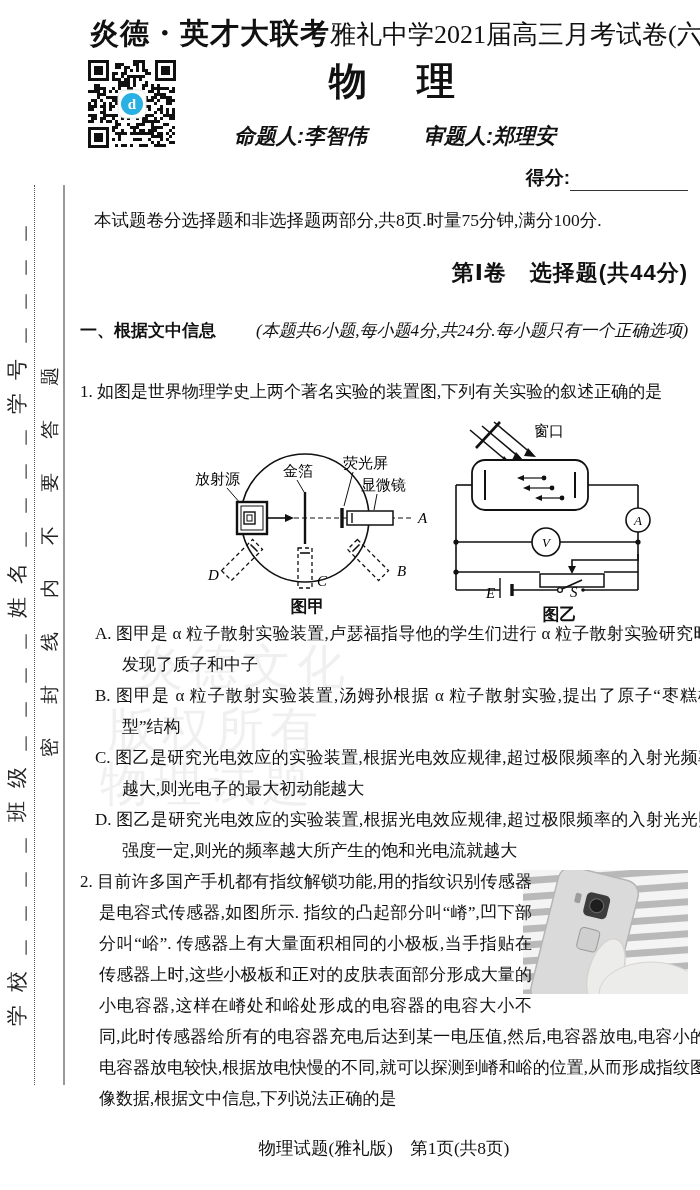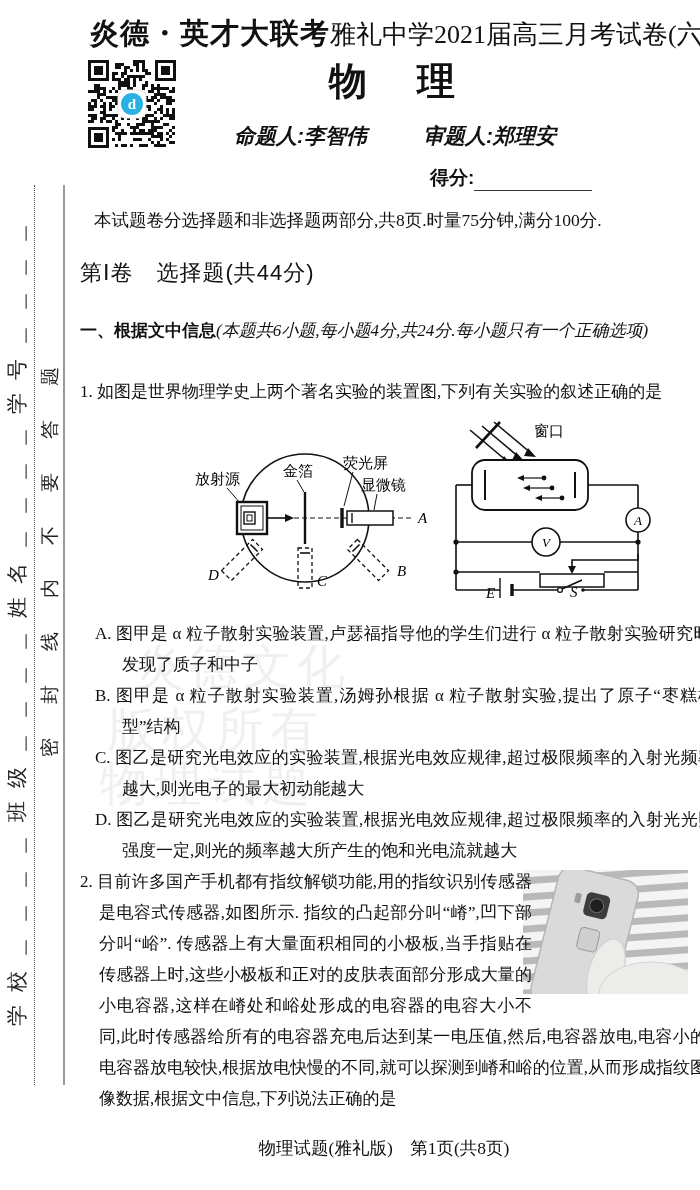--- a/index.html
+++ b/index.html
@@ -19,31 +19,31 @@
   .v-solid{left:63px;top:185px;height:900px;width:2px;background:#999;}
 
   
   .masthead{left:90px;top:14px;width:600px;text-align:center;white-space:nowrap;}
   .masthead .brand{font-size:29px;font-weight:bold;letter-spacing:1px;}
   .masthead .exam{font-size:26px;letter-spacing:0px;}
   .qr-wrap{left:88px;top:60px;width:88px;height:88px;}
   .subject{left:180px;top:56px;width:430px;text-align:center;font-size:38px;font-weight:bold;letter-spacing:6px;}
   .people{left:180px;top:122px;width:430px;text-align:center;font-size:21px;font-weight:bold;font-style:italic;}
   .people .gap{display:inline-block;width:56px;}
-  .score{left:430px;top:165px;width:258px;font-size:19px;font-weight:bold;text-align:left;}
+  .score{left:430px;top:165px;width:258px;font-size:19px;font-weight:bold;text-align:right;}
   .score .blank{display:inline-block;width:118px;border-bottom:1.5px solid #333;height:18px;vertical-align:bottom;}
 
   
   .content{left:80px;width:608px;}
   .intro{top:208px;font-size:17.5px;margin:0;}
   .intro .indent{display:inline-block;width:14px;}
-  .sec-title{top:258px;text-align:left;font-size:22px;font-weight:normal;letter-spacing:1px;}
+  .sec-title{top:258px;text-align:right;font-size:22px;font-weight:bold;letter-spacing:1px;}
   .subsec{top:315px;font-size:17px;line-height:31px;padding-left:30px;text-indent:-30px;text-align:justify;}
   .subsec .lead{font-weight:bold;font-family:"Liberation Sans","DejaVu Sans",sans-serif;font-size:17px;}
-  .subsec .note{font-style:italic;}
+  .subsec .note{font-style:italic;margin-left:40px;}
   .question{font-size:17px;line-height:31px;text-align:justify;padding-left:19px;text-indent:-19px;}
   .q1{top:376px;}
   .q2{top:866px;}
   .qnum{display:inline;}
   .opt{font-size:17px;line-height:31px;text-align:justify;padding-left:27px;text-indent:-27px;position:absolute;left:95px;width:593px;}
   .optA{top:618px;} .optB{top:680px;} .optC{top:742px;} .optD{top:804px;}
 
   
   .figures{top:428px;left:170px;width:520px;height:190px;}
   .figblock{position:absolute;text-align:center;}
@@ -432,20 +432,21 @@
       <rect x="123" y="118" width="14" height="40" fill="none" stroke="#111" stroke-width="1.3" stroke-dasharray="4,3"></rect>
       <line x1="125" y1="123" x2="135" y2="123" stroke="#111" stroke-width="1.6"></line>
       <text x="142" y="156" font-size="15" font-style="italic">C</text>
 
       <g transform="rotate(-45 67 130)">
         <rect x="45" y="123" width="44" height="14" fill="none" stroke="#111" stroke-width="1.3" stroke-dasharray="4,3"></rect>
         <line x1="84" y1="125" x2="84" y2="135" stroke="#111" stroke-width="1.6"></line>
       </g>
       <text x="33" y="150" font-size="15" font-style="italic">D</text>
     </svg>
+    <div class="figcap">图甲</div>
   </div>
 
   <div class="figblock fig-yi">
     <svg width="235" height="178" viewBox="0 0 235 178">
 
       <g stroke="#111" stroke-width="1.6">
         <line x1="28" y1="10" x2="66" y2="42"></line>
           <line x1="40" y1="6" x2="78" y2="38"></line>
           <line x1="52" y1="2" x2="90" y2="34"></line>
       </g>
@@ -502,20 +503,21 @@
 
       <line x1="58" y1="158" x2="58" y2="182" stroke="#111" stroke-width="1.4"></line>
       <line x1="70" y1="164" x2="70" y2="176" stroke="#111" stroke-width="3.4"></line>
       <text x="44" y="178" font-size="15" font-style="italic">E</text>
 
       <circle cx="118" cy="170" r="2.4" fill="#fff" stroke="#111" stroke-width="1.3"></circle>
       <line x1="120" y1="169" x2="140" y2="160" stroke="#111" stroke-width="1.6"></line>
       <circle cx="141" cy="170" r="1.8" fill="#111"></circle>
       <text x="128" y="177" font-size="15" font-style="italic">S</text>
     </svg>
+    <div class="figcap">图乙</div>
   </div>
 </div>
 
 <div class="opt optA"><span>A.</span> <span>图甲是 α 粒子散射实验装置,卢瑟福指导他的学生们进行 α 粒子散射实验研究时,发现了质子和中子</span></div>
 <div class="opt optB"><span>B.</span> <span>图甲是 α 粒子散射实验装置,汤姆孙根据 α 粒子散射实验,提出了原子“枣糕模型”结构</span></div>
 <div class="opt optC"><span>C.</span> <span>图乙是研究光电效应的实验装置,根据光电效应规律,超过极限频率的入射光频率越大,则光电子的最大初动能越大</span></div>
 <div class="opt optD"><span>D.</span> <span>图乙是研究光电效应的实验装置,根据光电效应规律,超过极限频率的入射光光照强度一定,则光的频率越大所产生的饱和光电流就越大</span></div>
 
 <div class="abs content question q2">
   <span class="phone-float">

